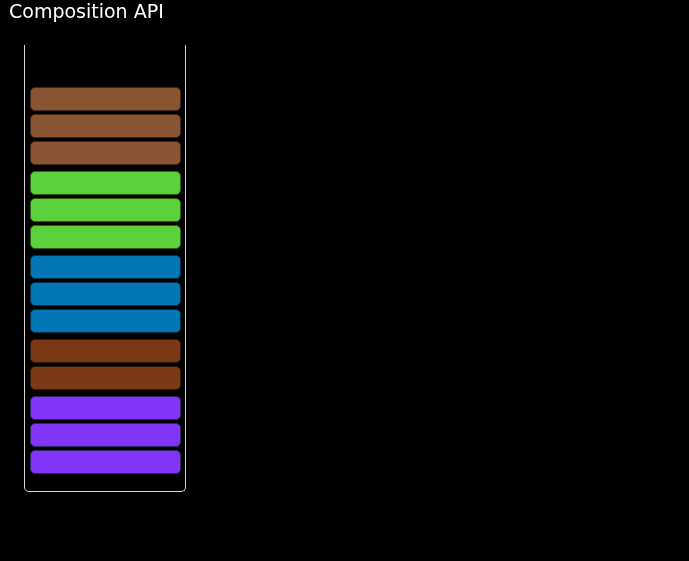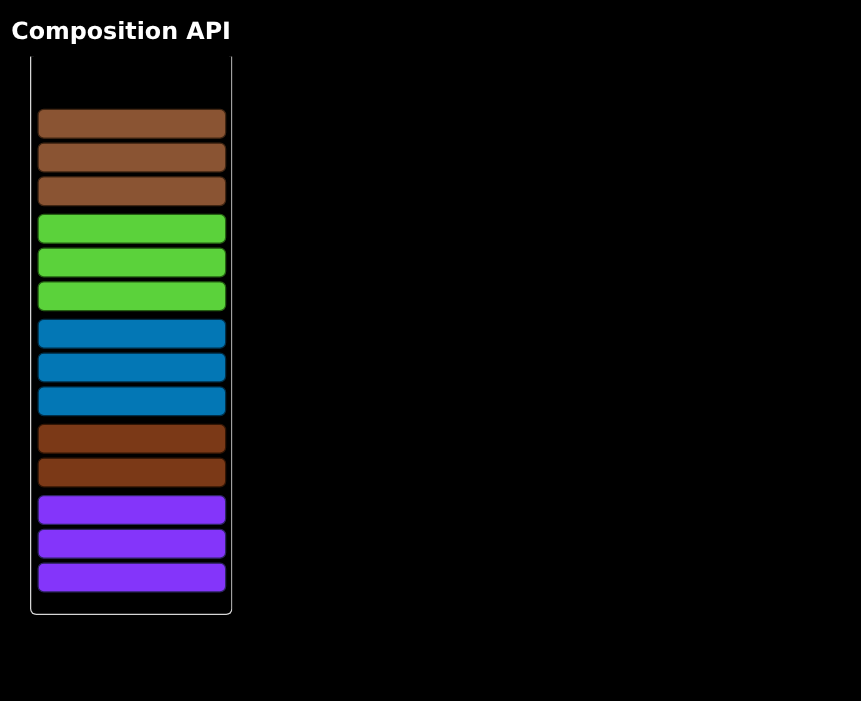--- a/index.html
+++ b/index.html
@@ -10,26 +10,25 @@
     position: relative;
     width: 689px;
     height: 561px;
     overflow: hidden;
     background: var(--bg, #000000);
     font-family: "DejaVu Sans", "Liberation Sans", sans-serif;
   }
   .column-title {
     position: absolute;
     left: 9px;
-    top: 14px;
+    top: 0;
     font-size: 19px;
     line-height: 1.2;
     color: var(--title-color, #ffffff);
     white-space: nowrap;
-    font-weight: bold;
   }
   .column {
     position: absolute;
     left: 24px;
     top: 45px;
     width: 162px;
     height: 447px;
     box-sizing: border-box;
     border-left: 1px solid var(--border-color, #d6d6d6);
     border-right: 1px solid var(--border-color, #d6d6d6);

